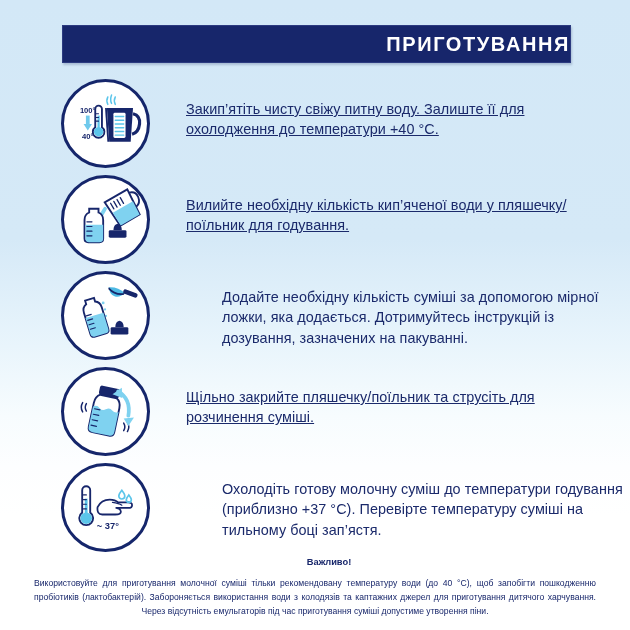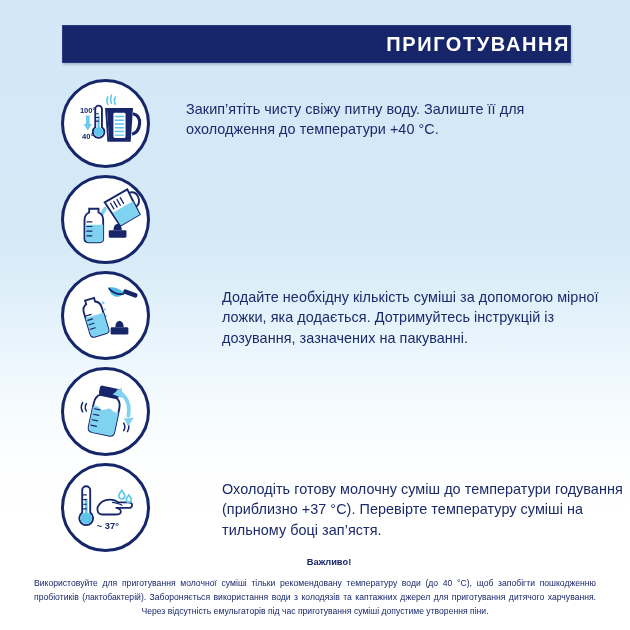--- a/index.html
+++ b/index.html
@@ -95,21 +95,21 @@
   .step-text {
     position: absolute;
     left: 186px;
     width: 406px;
     color: #1b2a6b;
     font-size: 14.4px;
     line-height: 1.42;
     font-weight: normal;
     letter-spacing: 0.05px;
   }
-  .step-text.lines2 { top: 21px; }
+  .step-text.lines2 { top: 21px; text-decoration: underline; }
   .step-text.lines3 { top: 17px; margin-left: 36px; }
 
   
   .footer {
     position: absolute;
     left: 0;
     top: 556px;
     width: 630px;
     text-align: center;
   }
@@ -217,20 +217,21 @@
               <line x1="24.5" y1="52" x2="30" y2="52"></line>
               <line x1="24.5" y1="57" x2="30" y2="57"></line>
               <line x1="24.5" y1="62" x2="30" y2="62"></line>
             </g>
 
             <path d="M53 56 q0 -6 4.5 -7 q4.5 1 4.5 7 Z" fill="#17266b"></path>
             <rect x="48" y="56" width="19" height="8" rx="1.5" fill="#17266b"></rect>
           </svg>
         </div>
       </div>
+      <div class="step-text lines2">Вилийте необхідну кількість кип’яченої води у пляшечку/поїльник для годування.</div>
     </div>
 
     <div class="step">
       <div class="icon-wrap">
         <div class="icon-circle">
           <svg viewBox="0 0 89 89" xmlns="http://www.w3.org/2000/svg">
 
             <g transform="rotate(20 58 22)">
               <path d="M46 18 q9 -4 18 0 q-3 7 -9 7 q-6 0 -9 -7 Z" fill="#4cb9e4"></path>
               <rect x="62" y="14" width="16" height="5" rx="2.2" fill="#17266b"></rect>
@@ -293,20 +294,21 @@
               <path d="M64 57 q2.5 4 0 8"></path>
               <path d="M68 56 q3 5 0 10"></path>
             </g>
 
             <path d="M58 23 q14 8 11 26" fill="none" stroke="#7fd2f0" stroke-width="4" stroke-linecap="round"></path>
             <path d="M52 26 L62 19 L62.5 30 Z" fill="#7fd2f0"></path>
             <path d="M64 52 L75 51 L69 60 Z" fill="#7fd2f0"></path>
           </svg>
         </div>
       </div>
+      <div class="step-text lines2">Щільно закрийте пляшечку/поїльник та струсіть для розчинення суміші.</div>
     </div>
 
     <div class="step">
       <div class="icon-wrap">
         <div class="icon-circle">
           <svg viewBox="0 0 89 89" xmlns="http://www.w3.org/2000/svg">
 
             <path d="M19.5 26 a4.3 4.3 0 0 1 8.6 0 v24 a7.4 7.4 0 1 1 -8.6 0 Z" fill="#ffffff" stroke="#17266b" stroke-width="2"></path>
             <circle cx="23.8" cy="56" r="6.2" fill="#5bc5ea"></circle>
             <rect x="22.3" y="35" width="3" height="21" fill="#5bc5ea"></rect>

